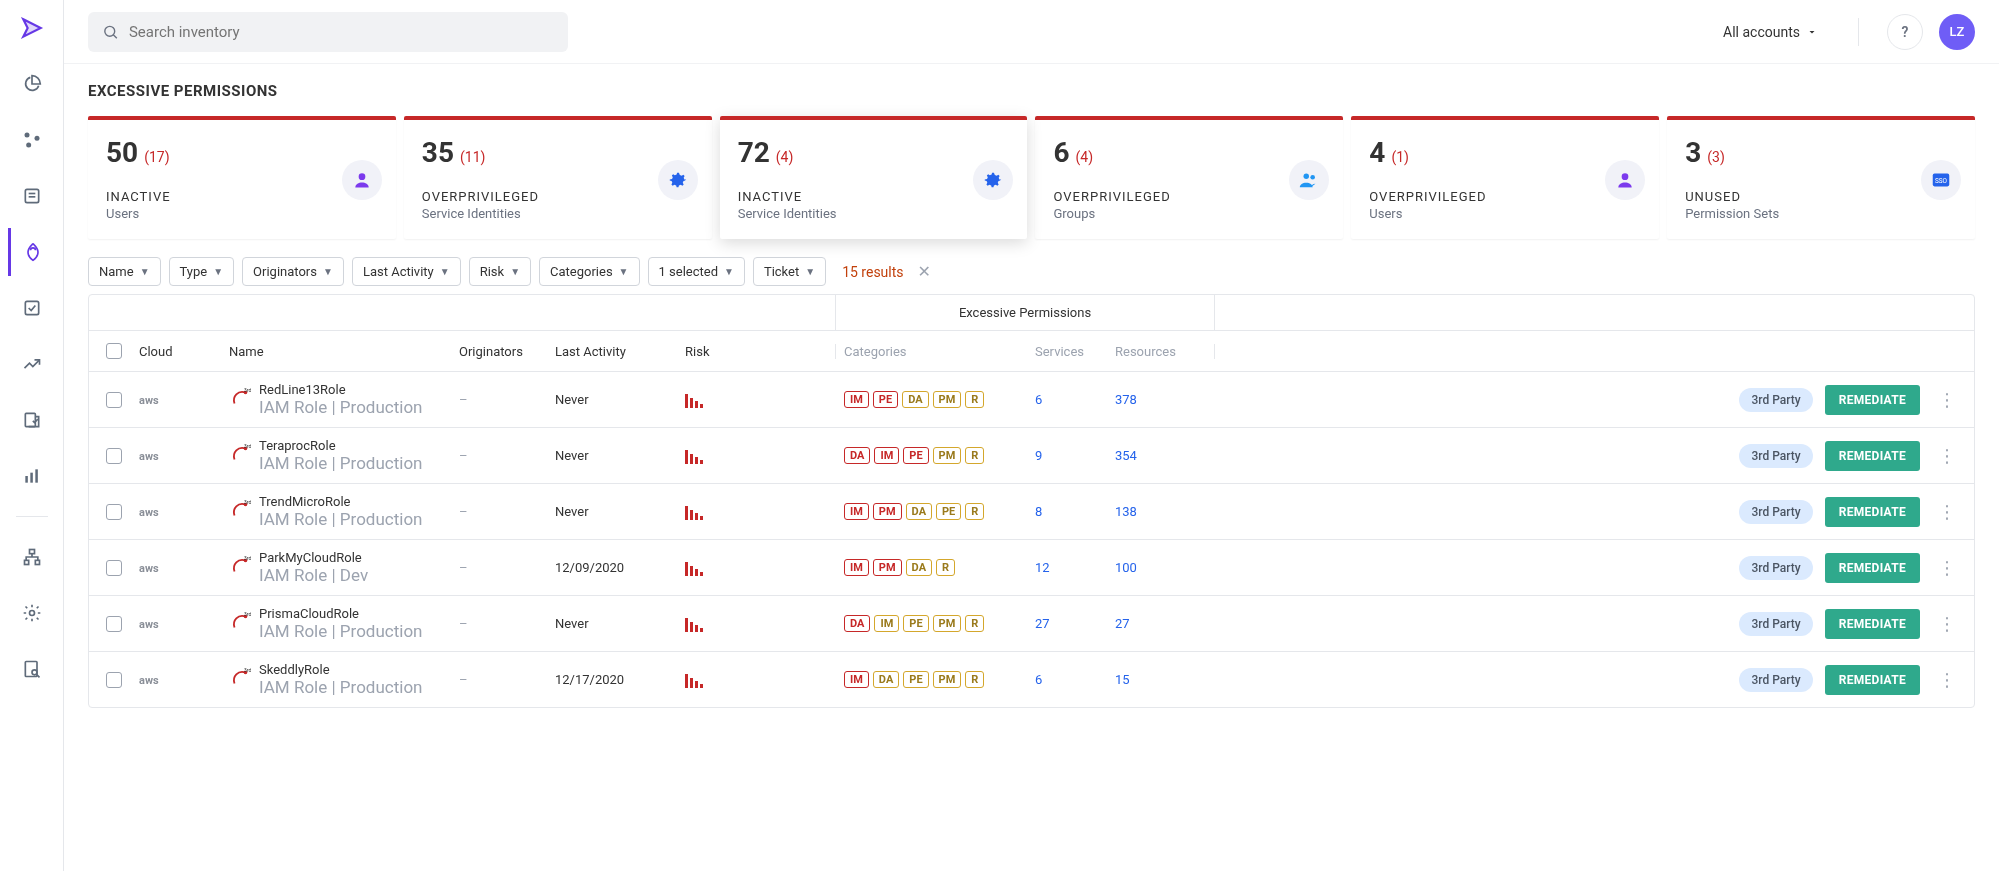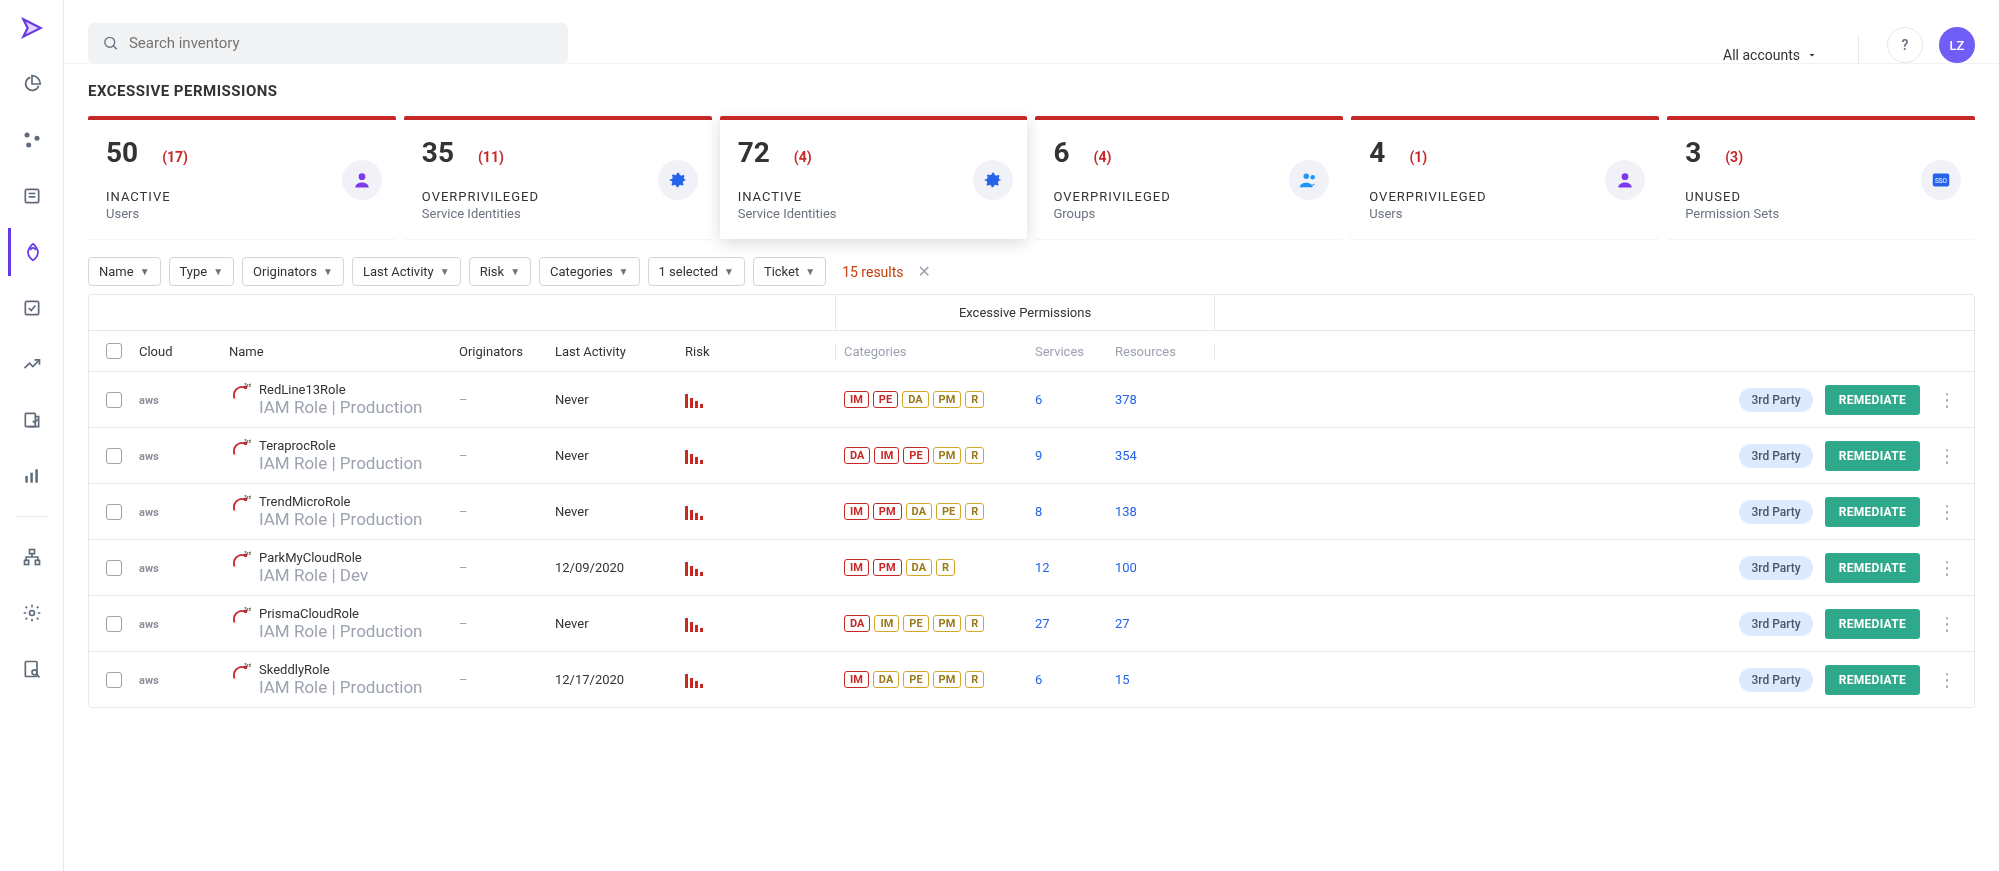--- a/index.html
+++ b/index.html
@@ -4,35 +4,35 @@
 <style>
 *{box-sizing:border-box;margin:0;padding:0;font-family:-apple-system,BlinkMacSystemFont,"Segoe UI",Roboto,sans-serif}
 body{background:#fff;color:#333;font-size:14px}
 .app{display:flex;height:100vh}
 .sidebar{width:64px;border-right:1px solid #e5e7eb;display:flex;flex-direction:column;align-items:center;padding-top:12px;gap:8px;flex-shrink:0}
 .sidebar .logo{width:32px;height:32px;display:flex;align-items:center;justify-content:center;margin-bottom:8px}
 .sidebar .nav-item{width:48px;height:48px;display:flex;align-items:center;justify-content:center;border-radius:6px;cursor:pointer;color:#5f6b7a}
 .sidebar .nav-item.active{background:#fff;color:#6638e6;border-left:3px solid #6638e6;border-radius:0}
 .sidebar .divider{width:32px;height:1px;background:#e5e7eb;margin:8px 0}
 .main{flex:1;display:flex;flex-direction:column;overflow:hidden;background:#fff}
-.topbar{height:64px;display:flex;align-items:flex-end;padding:0 24px;gap:16px;border-bottom:1px solid #f1f2f4}
+.topbar{height:64px;display:flex;align-items:center;padding:0 24px;gap:16px;border-bottom:1px solid #f1f2f4}
 .search{display:flex;align-items:center;background:#f1f2f4;border-radius:6px;padding:0 14px;height:40px;width:480px;color:#6b7280}
 .search input{border:none;background:transparent;outline:none;margin-left:10px;font-size:15px;width:100%;color:#333}
 .spacer{flex:1}
 .acct-sel{display:flex;align-items:center;gap:6px;font-size:14px;color:#333;cursor:pointer;margin-right:12px}
 .vsep{width:1px;height:28px;background:#e5e7eb;margin:0 12px}
 .help-btn{width:36px;height:36px;border-radius:50%;border:1px solid #e5e7eb;display:flex;align-items:center;justify-content:center;color:#6b7280;font-weight:600;cursor:pointer}
 .avatar{width:36px;height:36px;border-radius:50%;background:#6f5df6;color:#fff;display:flex;align-items:center;justify-content:center;font-size:13px;font-weight:500;cursor:pointer}
 .content{flex:1;overflow:auto;padding:18px 24px}
 .page-title{font-size:15px;font-weight:700;letter-spacing:.5px;color:#333;margin-bottom:16px}
 .cards{display:flex;gap:8px;margin-bottom:18px}
 .card{flex:1;background:#fff;border-top:4px solid #c62828;border-radius:2px;padding:16px 18px 18px;box-shadow:0 1px 2px rgba(0,0,0,.06);position:relative;cursor:pointer}
 .card.active{box-shadow:0 4px 16px rgba(0,0,0,.15);z-index:2}
 .card .num{font-size:28px;font-weight:700;display:inline-block}
-.card .delta{font-size:14px;font-weight:700;color:#c62828;margin-left:24px}
+.card .delta{font-size:14px;font-weight:400;color:#c62828;margin-left:6px}
 .card .label{font-size:13px;letter-spacing:1px;color:#333;margin-top:20px;text-transform:uppercase}
 .card .sub{font-size:13px;color:#6b7280;margin-top:2px}
 .card .icon-wrap{position:absolute;right:14px;top:50%;transform:translateY(-50%);width:40px;height:40px;border-radius:50%;background:#f1f2f8;display:flex;align-items:center;justify-content:center}
 .filters{display:flex;align-items:center;gap:8px;margin-bottom:4px;flex-wrap:wrap}
 .filter{border:1px solid #d1d5db;border-radius:4px;padding:6px 10px;font-size:13px;color:#333;display:flex;align-items:center;gap:6px;cursor:pointer;background:#fff}
 .filter .chev{font-size:10px;color:#6b7280}
 .results-count{font-size:14px;color:#c2410c;margin-left:8px}
 .clear-x{color:#9ca3af;cursor:pointer;margin-left:6px;font-size:16px}
 .table-wrap{border:1px solid #e5e7eb;border-radius:4px;margin-top:8px}
 .thead-super{display:flex;border-bottom:1px solid #e5e7eb}
@@ -49,21 +49,21 @@
 .col-risk{flex:0 0 150px}
 .col-cat{flex:0 0 200px;border-left:1px solid transparent}
 .col-svc{flex:0 0 80px}
 .col-res{flex:0 0 100px;border-right:1px solid transparent}
 .col-badge{flex:1;display:flex;justify-content:flex-end;gap:12px;align-items:center;padding-right:12px}
 .thead .col-cat,.thead .col-svc,.thead .col-res{color:#9ca3af}
 .thead .col-cat{border-left:1px solid #e5e7eb}
 .thead .col-res{border-right:1px solid #e5e7eb}
 .chk{width:16px;height:16px;border:1.5px solid #9ca3af;border-radius:3px;cursor:pointer}
 .cloud-logo{font-size:11px;color:#8a8f98;font-weight:700}
-.name-cell{display:flex;align-items:flex-start;gap:10px}
+.name-cell{display:flex;align-items:center;gap:10px}
 .role-icon{width:20px;position:relative;flex-shrink:0}
 .rn{color:#333}
 .meta{color:#9ca3af;font-size:17px}
 .risk-bars{display:flex;align-items:flex-end;gap:2px;height:16px}
 .risk-bars span{width:3px;background:#c62828;display:block}
 .risk-bars span:nth-child(1){height:14px}
 .risk-bars span:nth-child(2){height:10px}
 .risk-bars span:nth-child(3){height:7px}
 .risk-bars span:nth-child(4){height:4px}
 .cats{display:flex;gap:4px;flex-wrap:wrap}

